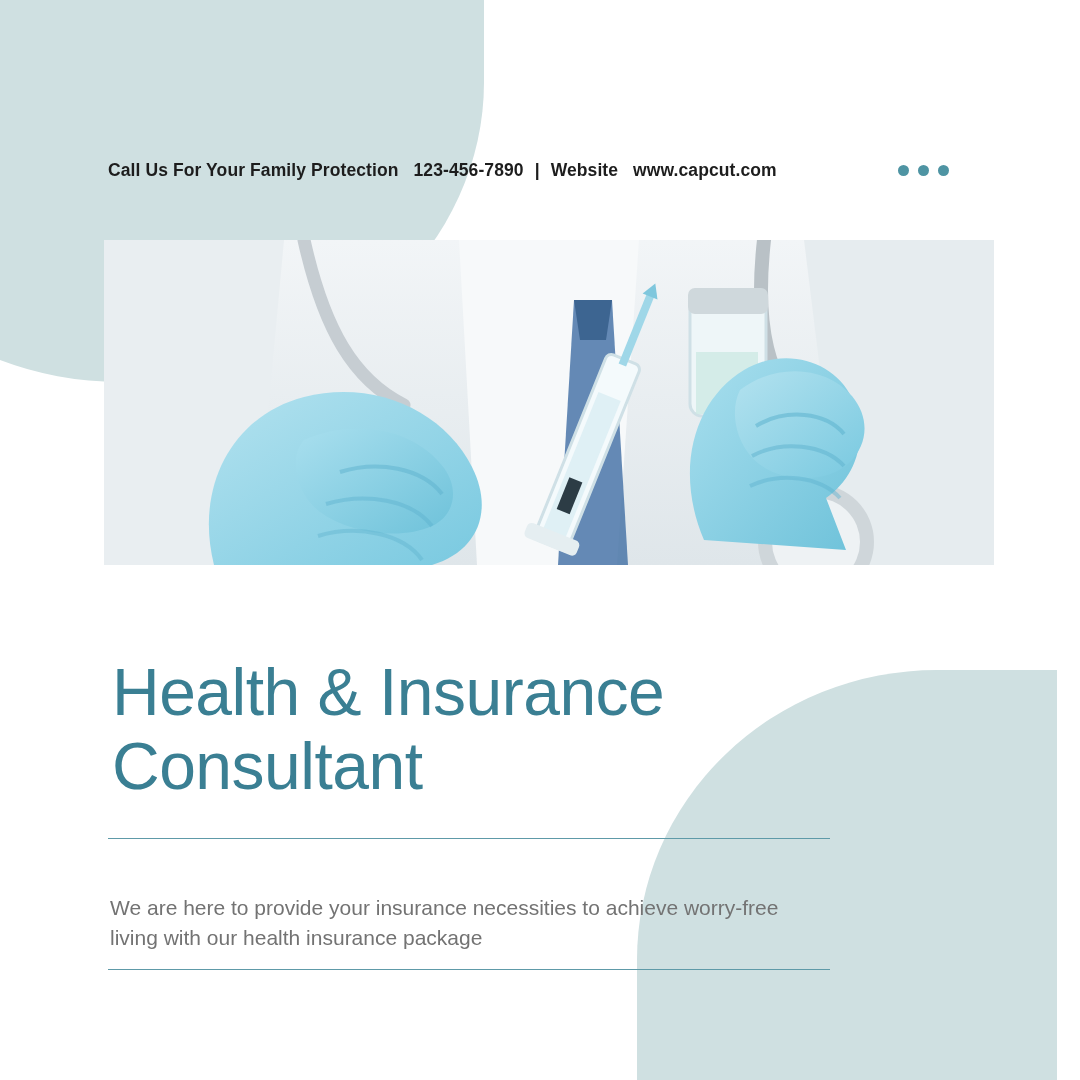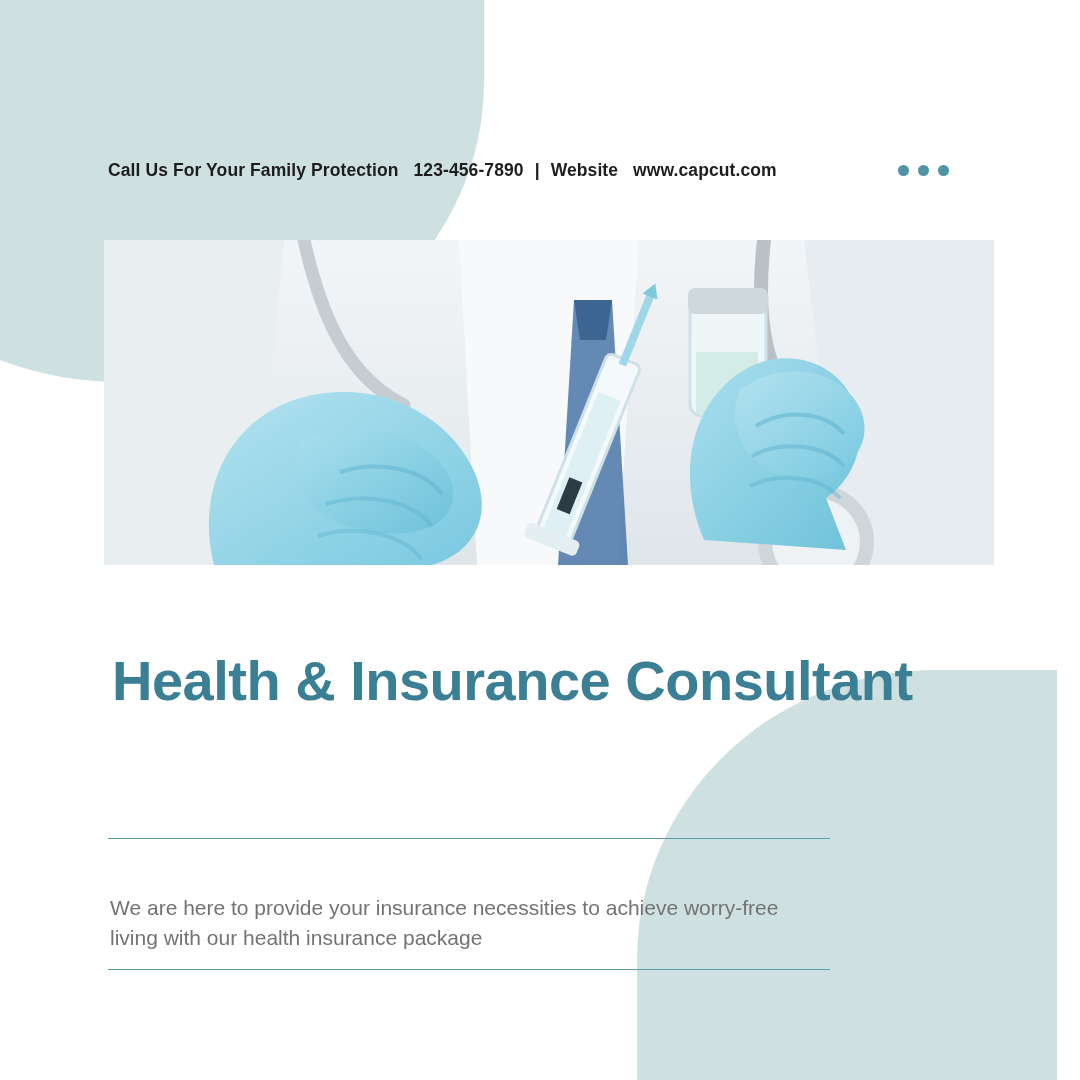--- a/index.html
+++ b/index.html
@@ -89,23 +89,23 @@
     width: 100%;
     height: 100%;
   }
 
   
   .headline {
     position: absolute;
     left: 112px;
     top: 612px;
     width: 850px;
-    font-size: 56px;
+    font-size: 66px;
     line-height: 1.12;
-    font-weight: bold;
+    font-weight: normal;
     color: #3a7f93;
     letter-spacing: -0.5px;
   }
 
   .rule {
     position: absolute;
     left: 108px;
     width: 722px;
     height: 1px;
     background: #5e9aa8;

